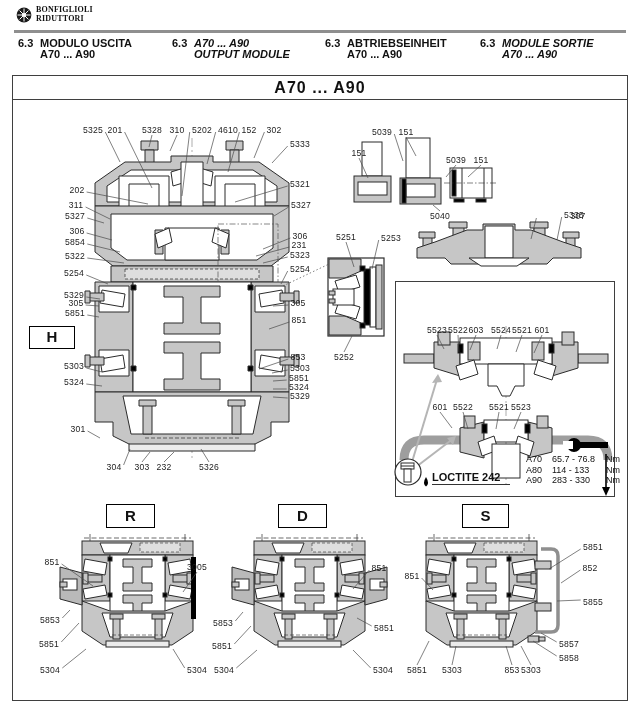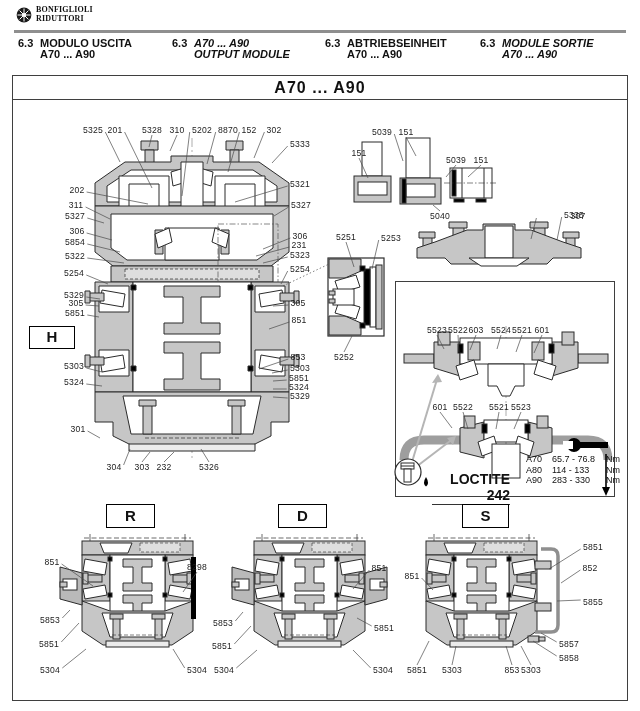--- a/index.html
+++ b/index.html
@@ -24,22 +24,22 @@
   .tagbox{position:absolute;border:1.5px solid #000;background:#fff;text-align:center;
           font-weight:bold;font-size:15px;box-sizing:border-box;z-index:4;}
   
   .alar{position:absolute;left:395px;top:281px;width:220px;height:216px;border:1.3px solid #3f3f3f;
         background:#fff;box-sizing:border-box;z-index:3;}
   .alar-title{height:29px;border-bottom:1.2px solid #3f3f3f;text-align:center;font-weight:bold;
               font-size:16px;line-height:29px;letter-spacing:1.5px;}
   .alar svg{position:absolute;left:0;top:30px;overflow:visible;}
   .torque{position:absolute;left:130px;top:172px;font-size:9px;z-index:5;}
   .tq-row{display:grid;grid-template-columns:26px 54px 20px;line-height:10.5px;white-space:nowrap;}
-  .loctite-label{position:absolute;left:36px;top:189px;font-size:14px;font-weight:bold;
-                 border-bottom:1px solid #333;padding-bottom:1px;width:78px;z-index:5;text-align:right;}
+  .loctite-label{position:absolute;left:36px;top:189px;font-size:11px;font-weight:bold;
+                 border-bottom:1px solid #333;padding-bottom:1px;width:78px;z-index:5;}
   
   #label-layer{position:absolute;left:0;top:0;width:640px;height:711px;z-index:6;pointer-events:none;}
   .plabel{position:absolute;transform:translate(-50%,-50%);font-size:8.6px;color:#1c1c1c;
           white-space:nowrap;letter-spacing:0.2px;}
   #leaders{position:absolute;left:0;top:0;z-index:5;pointer-events:none;}
   #leaders line{stroke:#4a4a4a;stroke-width:0.7;}
   #leaders line.dotted{stroke-dasharray:1.5 2.2;}
 </style>
 </head>
 <body>
@@ -490,21 +490,21 @@
     <line x1="452" y1="665" x2="456" y2="646"></line>
     <line x1="512" y1="665" x2="506" y2="646"></line>
     <line x1="531" y1="665" x2="521" y2="646"></line>
   </svg>
 <div id="label-layer">
     <div class="plabel" style="left: 93px; top: 130px;">5325</div>
     <div class="plabel" style="left: 115px; top: 130px;">201</div>
     <div class="plabel" style="left: 152px; top: 130px;">5328</div>
     <div class="plabel" style="left: 177px; top: 130px;">310</div>
     <div class="plabel" style="left: 202px; top: 130px;">5202</div>
-    <div class="plabel" style="left: 228px; top: 130px;">8870</div>
+    <div class="plabel" style="left: 228px; top: 130px;">4610</div>
     <div class="plabel" style="left: 249px; top: 130px;">152</div>
     <div class="plabel" style="left: 274px; top: 130px;">302</div>
     <div class="plabel" style="left: 77px; top: 190px;">202</div>
     <div class="plabel" style="left: 76px; top: 205px;">311</div>
     <div class="plabel" style="left: 75px; top: 216px;">5327</div>
     <div class="plabel" style="left: 77px; top: 231px;">306</div>
     <div class="plabel" style="left: 75px; top: 242px;">5854</div>
     <div class="plabel" style="left: 75px; top: 256px;">5322</div>
     <div class="plabel" style="left: 74px; top: 273px;">5254</div>
     <div class="plabel" style="left: 74px; top: 295px;">5329</div>
@@ -546,21 +546,21 @@
     <div class="plabel" style="left: 458px; top: 330px;">5522</div>
     <div class="plabel" style="left: 476px; top: 330px;">603</div>
     <div class="plabel" style="left: 501px; top: 330px;">5524</div>
     <div class="plabel" style="left: 522px; top: 330px;">5521</div>
     <div class="plabel" style="left: 542px; top: 330px;">601</div>
     <div class="plabel" style="left: 440px; top: 407px;">601</div>
     <div class="plabel" style="left: 463px; top: 407px;">5522</div>
     <div class="plabel" style="left: 499px; top: 407px;">5521</div>
     <div class="plabel" style="left: 521px; top: 407px;">5523</div>
     <div class="plabel" style="left: 52px; top: 562px;">851</div>
-    <div class="plabel" style="left: 197px; top: 567px;">8298</div>
+    <div class="plabel" style="left: 197px; top: 567px;">3005</div>
     <div class="plabel" style="left: 50px; top: 620px;">5853</div>
     <div class="plabel" style="left: 49px; top: 644px;">5851</div>
     <div class="plabel" style="left: 50px; top: 670px;">5304</div>
     <div class="plabel" style="left: 197px; top: 670px;">5304</div>
     <div class="plabel" style="left: 379px; top: 568px;">851</div>
     <div class="plabel" style="left: 223px; top: 623px;">5853</div>
     <div class="plabel" style="left: 222px; top: 646px;">5851</div>
     <div class="plabel" style="left: 384px; top: 628px;">5851</div>
     <div class="plabel" style="left: 224px; top: 670px;">5304</div>
     <div class="plabel" style="left: 383px; top: 670px;">5304</div>

